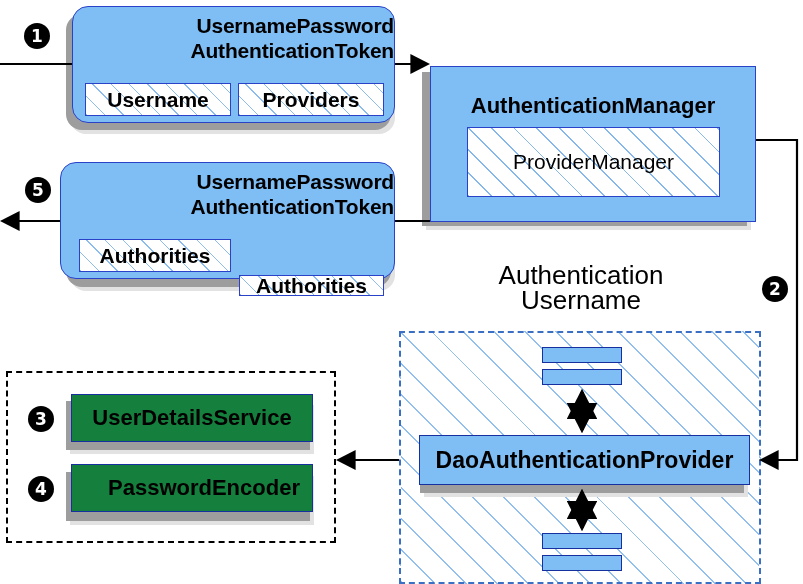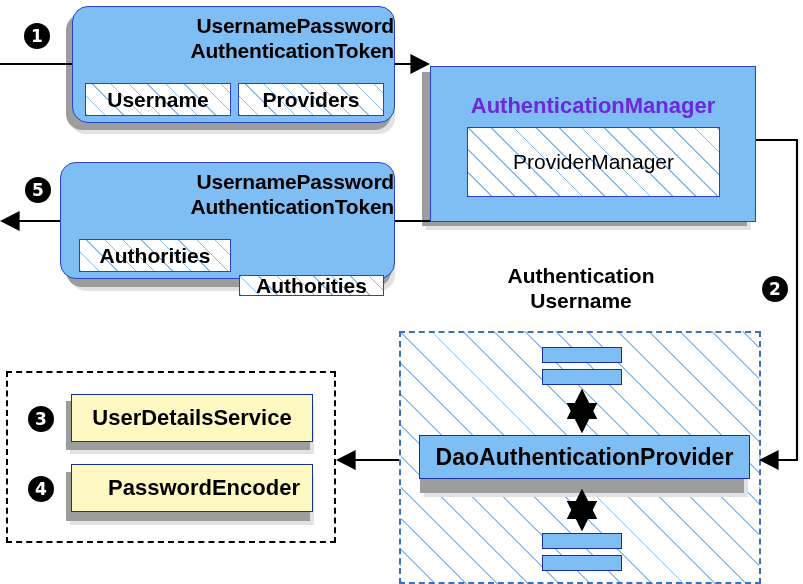--- a/index.html
+++ b/index.html
@@ -32,57 +32,57 @@
     background-image:repeating-linear-gradient(45deg,
        rgba(120,175,235,.85) 0 1px, rgba(255,255,255,0) 1px 13px);
   }
 
   .mgr{
     position:absolute;background:#7fbdf5;
     border:1.6px solid #2a42c8;box-sizing:border-box;
   }
   .mgr-title{
     position:absolute;left:0;right:0;top:26px;text-align:center;
-    font-weight:bold;font-size:22px;color:#6d28d9;
+    font-weight:bold;font-size:22px;color:#000000;
   }
   .inner-box{
     position:absolute;background:#ffffff;
     border:1.4px solid #2a42c8;box-sizing:border-box;
     display:flex;align-items:center;justify-content:center;
     font-weight:normal;font-size:21px;color:#000;
     background-image:repeating-linear-gradient(45deg,
        rgba(120,175,235,.9) 0 1.3px, rgba(255,255,255,0) 1.3px 16px);
   }
 
   .providers-zone{
     position:absolute;
     border:2px dashed #3b6fc4;
     box-sizing:border-box;
     background-image:repeating-linear-gradient(45deg,
        rgba(120,175,235,.8) 0 1.4px, rgba(255,255,255,0) 1.4px 22px);
   }
   .zone-title{
-    position:absolute;text-align:center;font-weight:bold;
-    font-size:21px;color:#000;line-height:25px;
+    position:absolute;text-align:center;font-weight:normal;
+    font-size:26px;color:#000;line-height:25px;
   }
   .provider-box{
     position:absolute;background:#7fbdf5;border:1.6px solid #16309f;
     box-sizing:border-box;display:flex;align-items:center;justify-content:center;
     font-weight:bold;font-size:23px;color:#000;
   }
   .mini-bar{
     position:absolute;background:#7fbdf5;border:1.5px solid #16309f;
     box-sizing:border-box;
   }
 
   .black-dash-zone{
     position:absolute;border:2.6px dashed #000;box-sizing:border-box;background:#fff;
   }
   .svc-box{
-    position:absolute;background:#fef9c3;border:1.6px solid #16309f;
+    position:absolute;background:#15803d;border:1.6px solid #16309f;
     box-sizing:border-box;display:flex;align-items:center;justify-content:center;
     font-weight:bold;font-size:22px;color:#000;
   }
 
   .badge{
     position:absolute;width:26px;height:26px;border-radius:50%;
     background:#000;color:#fff;font-weight:bold;font-size:17px;
     display:flex;align-items:center;justify-content:center;
     font-family:"DejaVu Sans",sans-serif;line-height:1;
   }
@@ -131,21 +131,21 @@
     <span>Username</span>
   </div>
 
   <div class="providers-zone" style="left:399px;top:331px;width:362px;height:253px;"></div>
 
   <div class="mini-bar" style="left:542px;top:347px;width:80px;height:16px;"></div>
   <div class="mini-bar" style="left:542px;top:369px;width:80px;height:16px;"></div>
 
   <div class="shadow2" style="left:424px;top:447px;width:324px;height:50px;"></div>
   <div class="shadow" style="left:420px;top:443px;width:324px;height:50px;"></div>
-  <div class="provider-box" style="left:419px;top:435px;width:331px;height:44px;">DaoAuthenticationProvider</div>
+  <div class="provider-box" style="left:419px;top:435px;width:331px;height:50px;">DaoAuthenticationProvider</div>
 
   <div class="mini-bar" style="left:542px;top:533px;width:80px;height:16px;"></div>
   <div class="mini-bar" style="left:542px;top:555px;width:80px;height:16px;"></div>
 
   <div class="black-dash-zone" style="left:6px;top:371px;width:330px;height:172px;"></div>
 
   <div class="shadow2" style="left:70px;top:405px;width:244px;height:49px;"></div>
   <div class="shadow" style="left:66px;top:401px;width:244px;height:49px;"></div>
   <div class="svc-box" style="left:71px;top:394px;width:242px;height:48px;">UserDetailsService</div>
   <div class="badge" style="left:28px;top:406px;">3</div>

